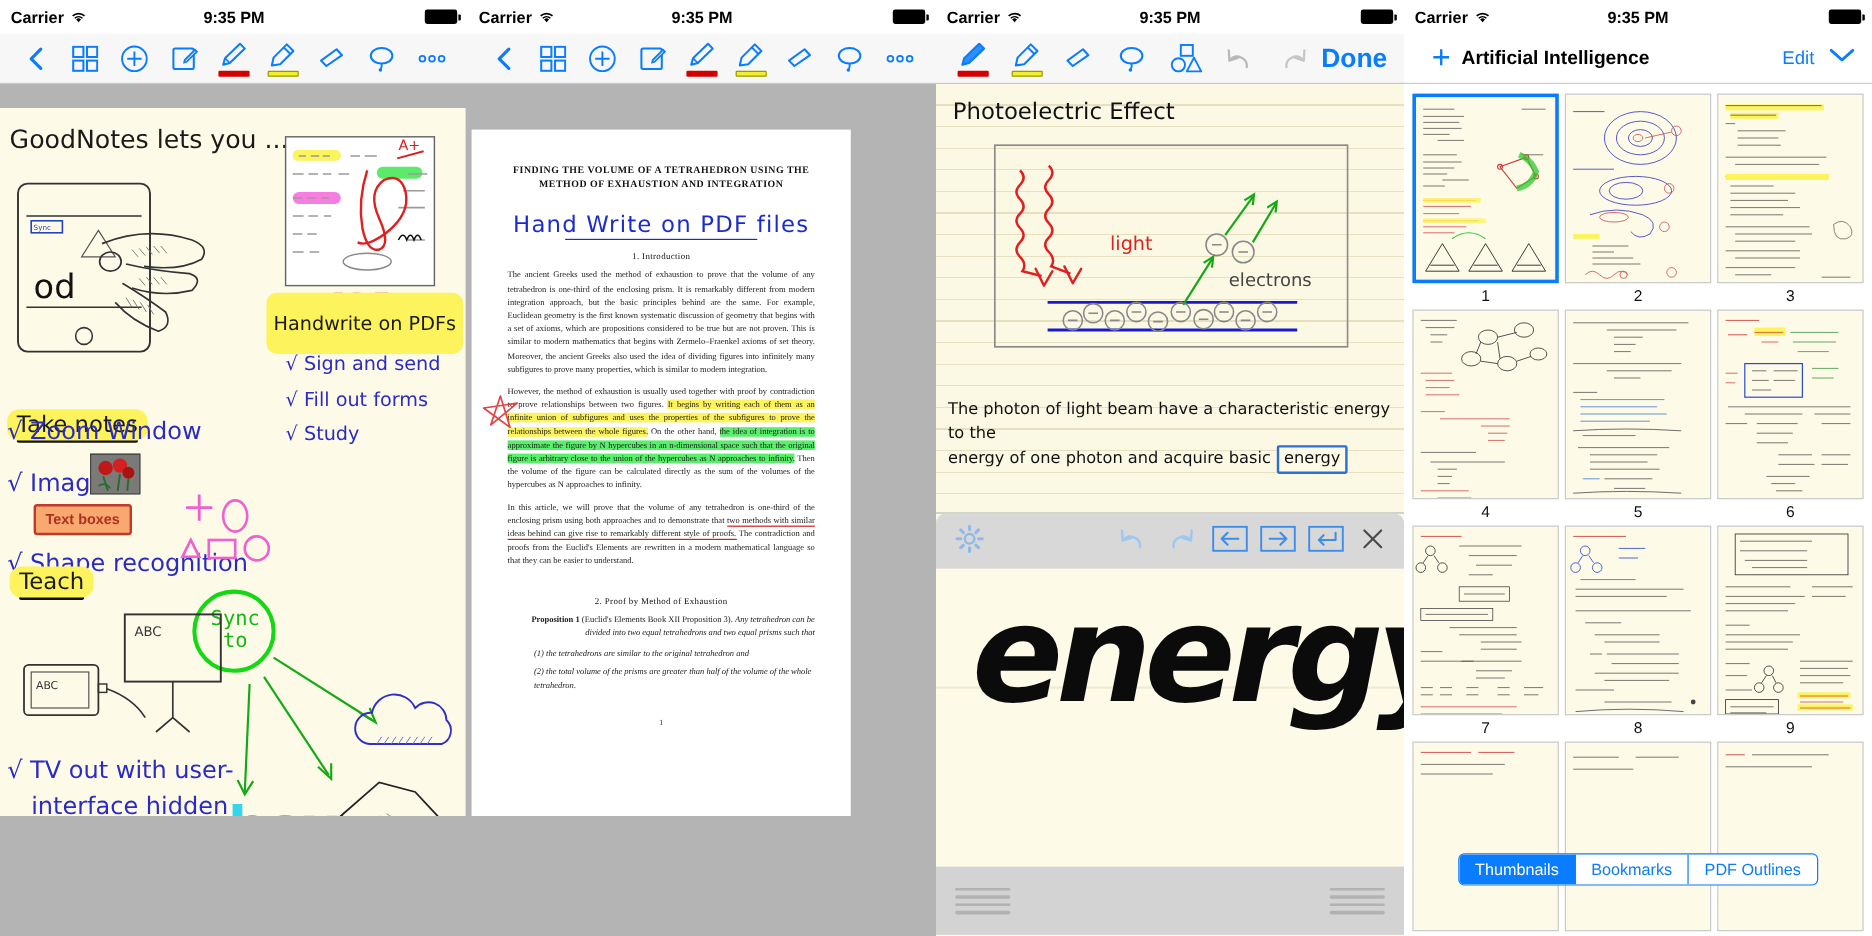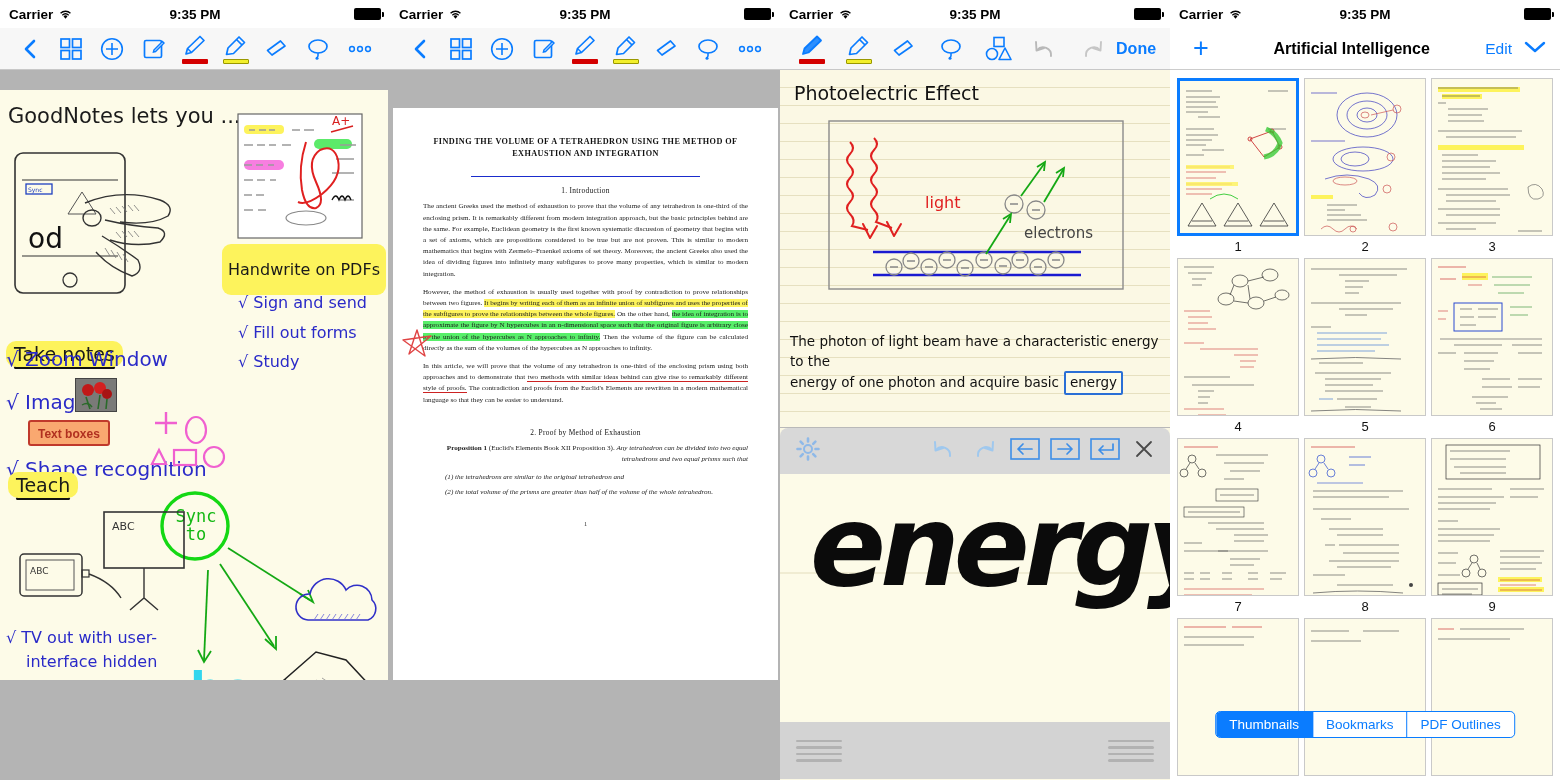--- a/index.html
+++ b/index.html
@@ -40,37 +40,37 @@
     display: flex; align-items: center;
     padding: 0 10px; gap: 2px;
   }
   .tb-item {
     flex: 1; display: flex; flex-direction: column;
     align-items: center; justify-content: center;
     height: 42px; position: relative;
   }
   .tb-swatch { width: 26px; height: 5px; border-radius: 1px; margin-top: 1px; }
   .tb-done {
-    color: #0a7cff; font-size: 16px; font-weight: bold;
+    color: #0a7cff; font-size: 22px; font-weight: bold;
     margin-left: auto; padding-right: 4px; white-space: nowrap;
   }
 
   
   .p1-bg { position: absolute; top: 70px; left: 0; width: 390px; height: 710px; background: #b4b4b4; }
   .note-page {
     position: absolute; top: 90px; left: 0; width: 388px; height: 590px;
     background: #fdfbe8; overflow: hidden;
   }
   .hw { font-family: "DejaVu Sans", sans-serif; color: #1a1a1a; }
   .hl-yellow { background: #fdf35c; }
 
   
   .p2-bg { position: absolute; top: 70px; left: 0; width: 390px; height: 710px; background: #b4b4b4; }
   .pdf-page {
-    position: absolute; top: 108px; left: 3px; width: 385px; height: 572px;
+    position: absolute; top: 108px; left: 3px; width: 316px; height: 572px;
     background: #ffffff; overflow: hidden;
     padding: 28px 30px 0 30px;
   }
   .pdf-title {
     font-family: "Liberation Serif", serif; font-size: 8.2px;
     font-weight: bold; text-align: center; letter-spacing: .45px;
     line-height: 1.45; text-transform: uppercase; color: #111;
   }
   .pdf-sec {
     font-family: "Liberation Serif", serif; font-size: 7.4px;
@@ -114,21 +114,21 @@
     padding: 0 16px;
   }
   .grip { width: 46px; }
   .grip div { height: 2.5px; background: #b2b2b2; margin: 4px 0; border-radius: 2px; }
 
   
   .p4-header {
     height: 42px; background: #ffffff; border-bottom: 1px solid #ccc;
     display: flex; align-items: center; padding: 0 14px;
   }
-  .p4-title { flex: 1; text-align: center; font-size: 16px; font-weight: bold; color: #000; }
+  .p4-title { flex: 1; font-size: 16px; font-weight: bold; color: #000; }
   .p4-edit { color: #0a7cff; font-size: 15.5px; margin-right: 12px; }
   .thumb-grid {
     position: absolute; top: 70px; left: 0; width: 390px; height: 710px;
     background: #ffffff; padding: 8px 6px;
     display: grid; grid-template-columns: repeat(3, 1fr);
     gap: 4px 3px; align-content: start;
   }
   .thumb-cell { display: flex; flex-direction: column; align-items: center; }
   .thumb {
     width: 122px; height: 158px; background: #fdfbe8;
@@ -362,21 +362,21 @@
         <rect x="4" y="44" width="62" height="42" rx="4" stroke="#333" stroke-width="1.5" fill="none"></rect>
         <rect x="10" y="50" width="48" height="30" stroke="#555" stroke-width="1" fill="none"></rect>
         <text x="14" y="64" font-size="9" fill="#333" font-family="DejaVu Sans">ABC</text>
         <rect x="66" y="60" width="7" height="7" stroke="#333" stroke-width="1.2" fill="none"></rect>
         <path d="M73 64 Q95 72 105 88" stroke="#333" stroke-width="1.4" fill="none"></path>
         <rect x="88" y="2" width="80" height="56" stroke="#333" stroke-width="1.6" fill="none"></rect>
         <text x="96" y="20" font-size="11" fill="#333" font-family="DejaVu Sans">ABC</text>
         <path d="M128 58 V88 M114 100 L128 88 L142 100" stroke="#333" stroke-width="1.4" fill="none"></path>
       </svg>
 
-      <div style="position:absolute;left:6px;top:536px;color:#2a2ac8;font-size:16px;line-height:1.5;font-family:'DejaVu Sans',sans-serif;">
+      <div style="position:absolute;left:6px;top:536px;color:#2a2ac8;font-size:20px;line-height:1.5;font-family:'DejaVu Sans',sans-serif;">
         <div>√ TV out with user-</div>
         <div style="margin-left:20px;">interface hidden</div>
       </div>
 
       <div style="position:absolute;left:190px;top:572px;color:#33d6ee;font-size:46px;font-weight:bold;font-family:'DejaVu Sans',sans-serif;letter-spacing:-1px;">
         <span>box</span>
       </div>
 
       <svg class="sq" style="left:274px;top:556px;" width="110" height="102" viewBox="0 0 110 102">
         <path d="M10 34 L42 6 L72 14 L100 44 L70 52 Z" stroke="#222" stroke-width="1.5" fill="none"></path>
@@ -466,20 +466,21 @@
         </svg>
       </div>
     </div>
 
     <div class="p2-bg"></div>
 
     <div class="pdf-page">
       <div class="pdf-title">FINDING THE VOLUME OF A TETRAHEDRON USING THE METHOD OF EXHAUSTION AND INTEGRATION</div>
 
       <div style="text-align:center;margin:16px 0 2px;">
+        <span style="font-family:'DejaVu Sans',sans-serif;font-size:19px;color:#1a2ccc;letter-spacing:1px;">Hand Write on PDF files</span>
         <div style="height:1.6px;background:#1a2ccc;margin:1px 48px 0 48px;"></div>
       </div>
 
       <div class="pdf-sec">1. Introduction</div>
 
       <svg style="position:absolute;left:6px;top:218px;" width="36" height="36" viewBox="0 0 36 36">
         <path d="M4 14 L32 10 L10 28 L18 4 L26 30 Z" stroke="#e04444" stroke-width="1.4" fill="none" stroke-linejoin="round"></path>
       </svg>
 
       <div class="pdf-p">The ancient Greeks used the method of exhaustion to prove that the volume of any tetrahedron is one-third of the enclosing prism. It is remarkably different from modern integration approach, but the basic principles behind are the same. For example, Euclidean geometry is the first known systematic discussion of geometry that begins with a set of axioms, which are propositions considered to be true but are not proven. This is similar to modern mathematics that begins with Zermelo–Fraenkel axioms of set theory. Moreover, the ancient Greeks also used the idea of dividing figures into infinitely many subfigures to prove many properties, which is similar to modern integration.</div>

